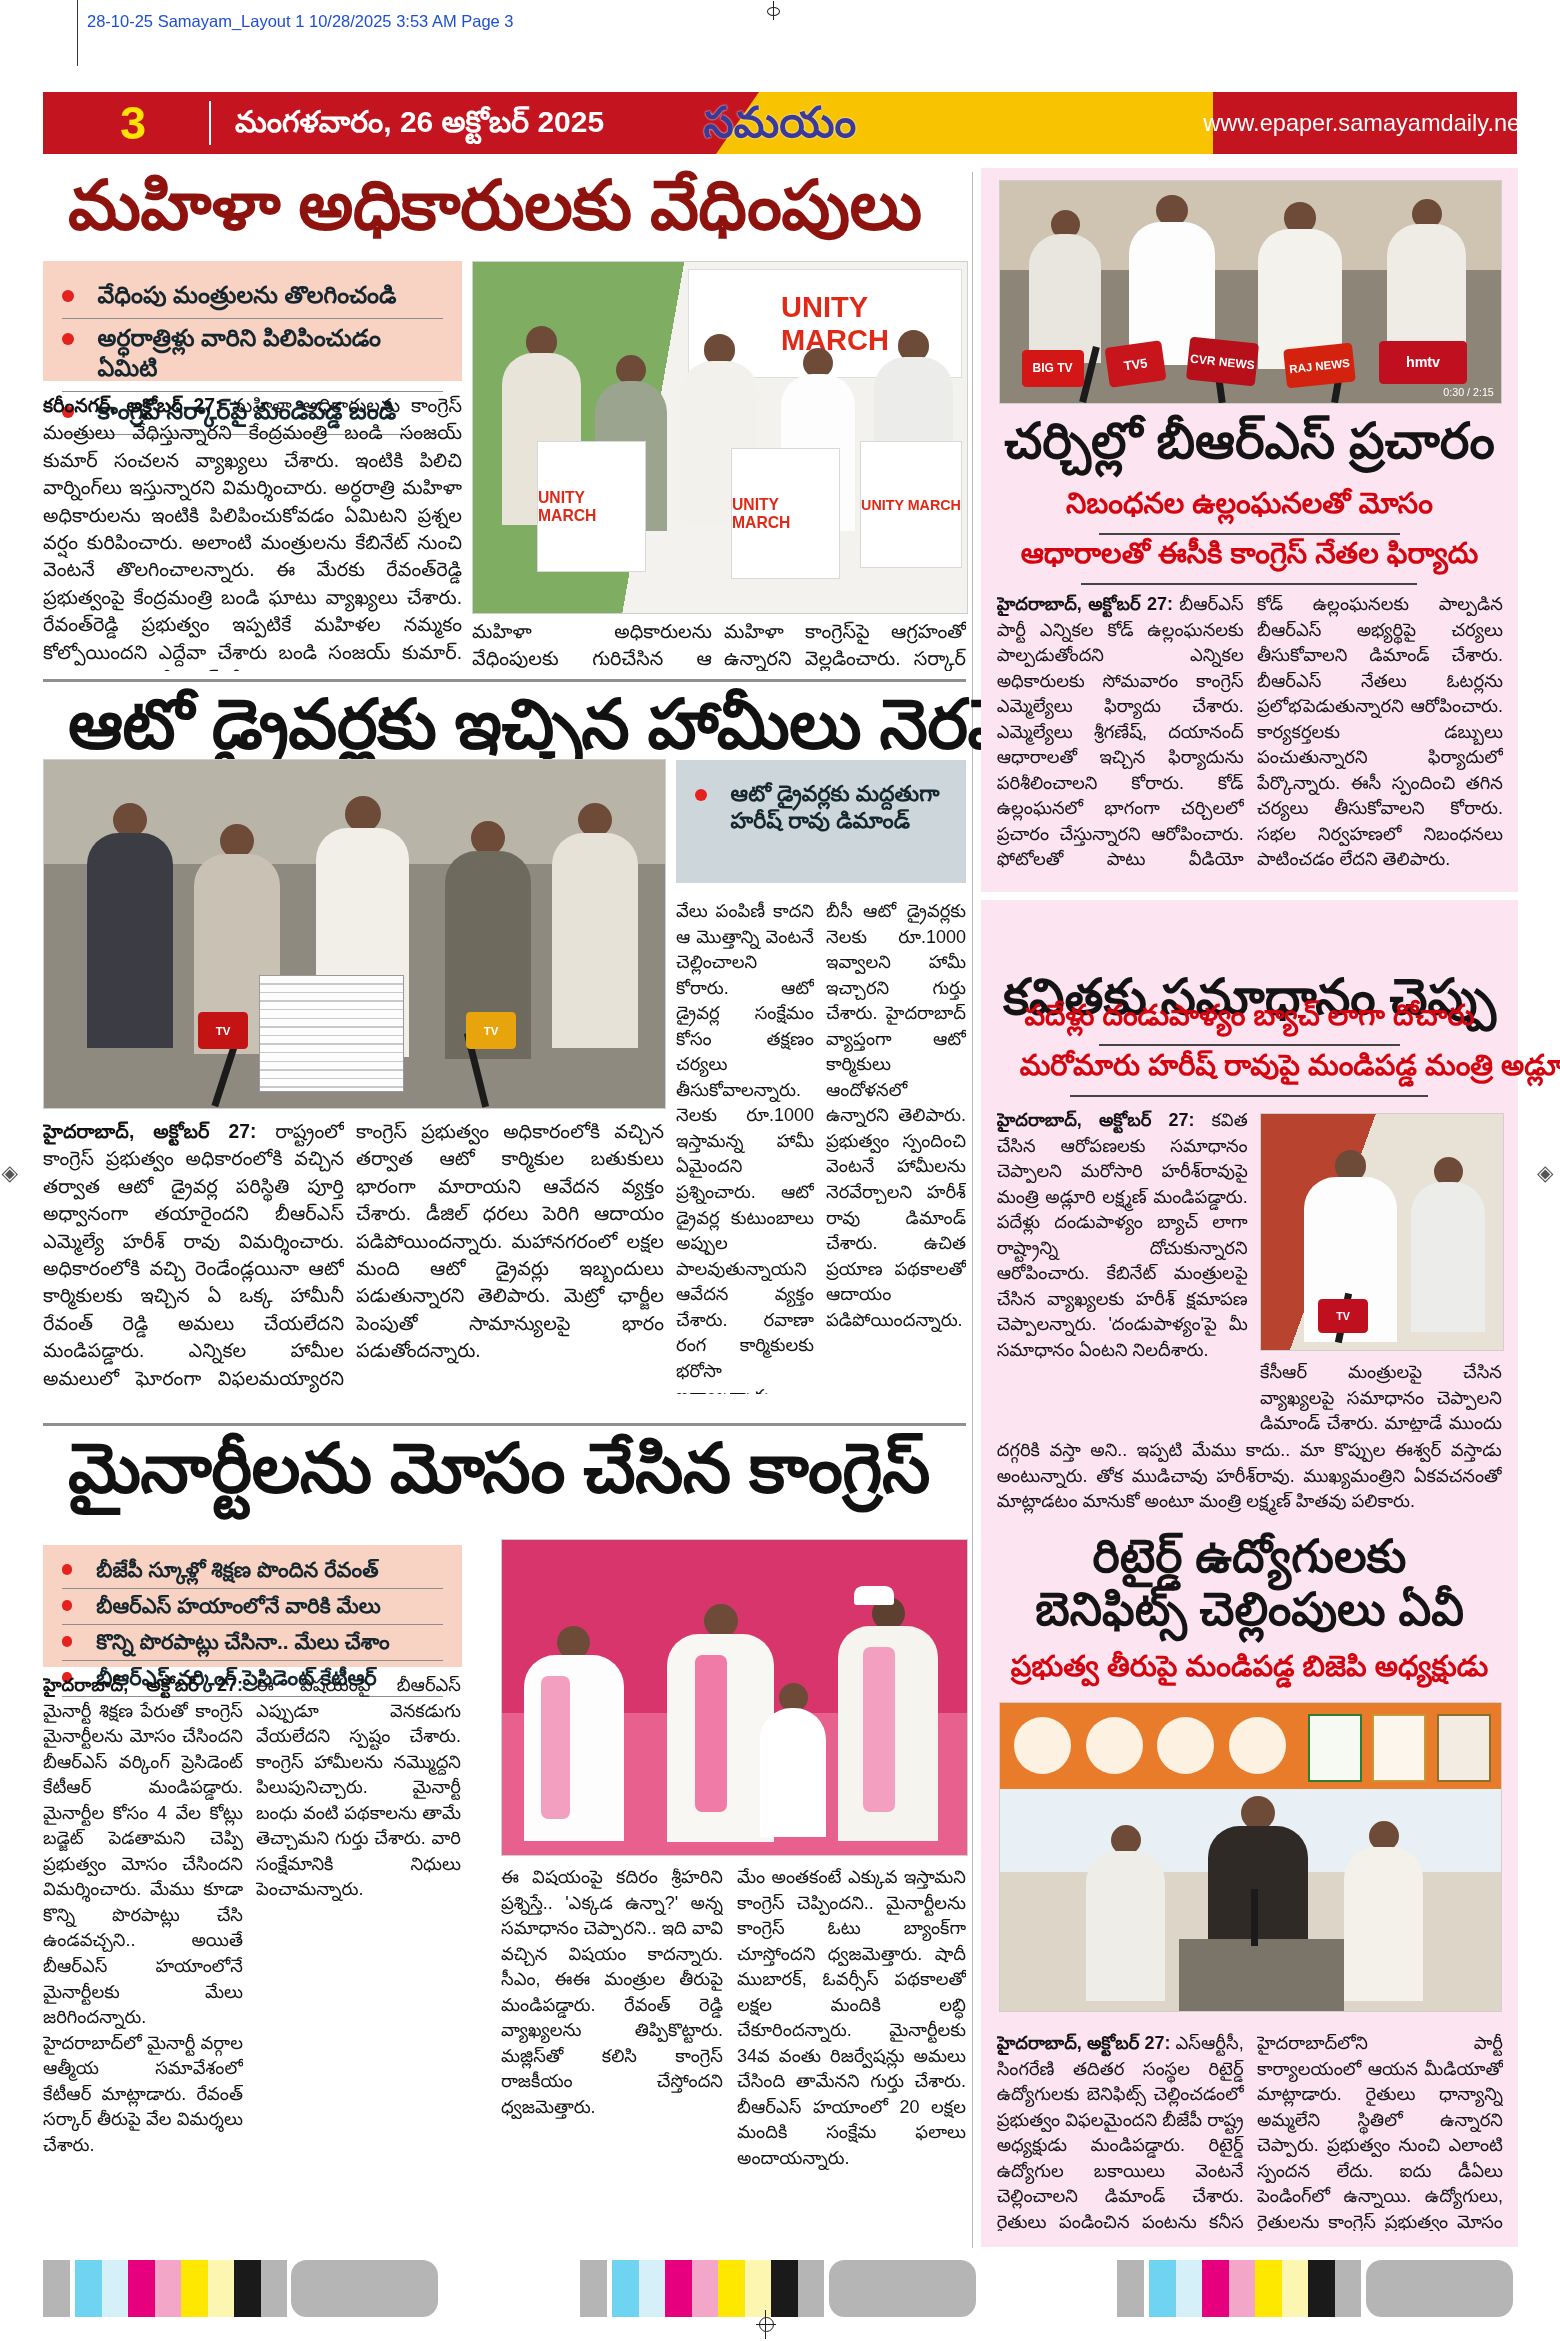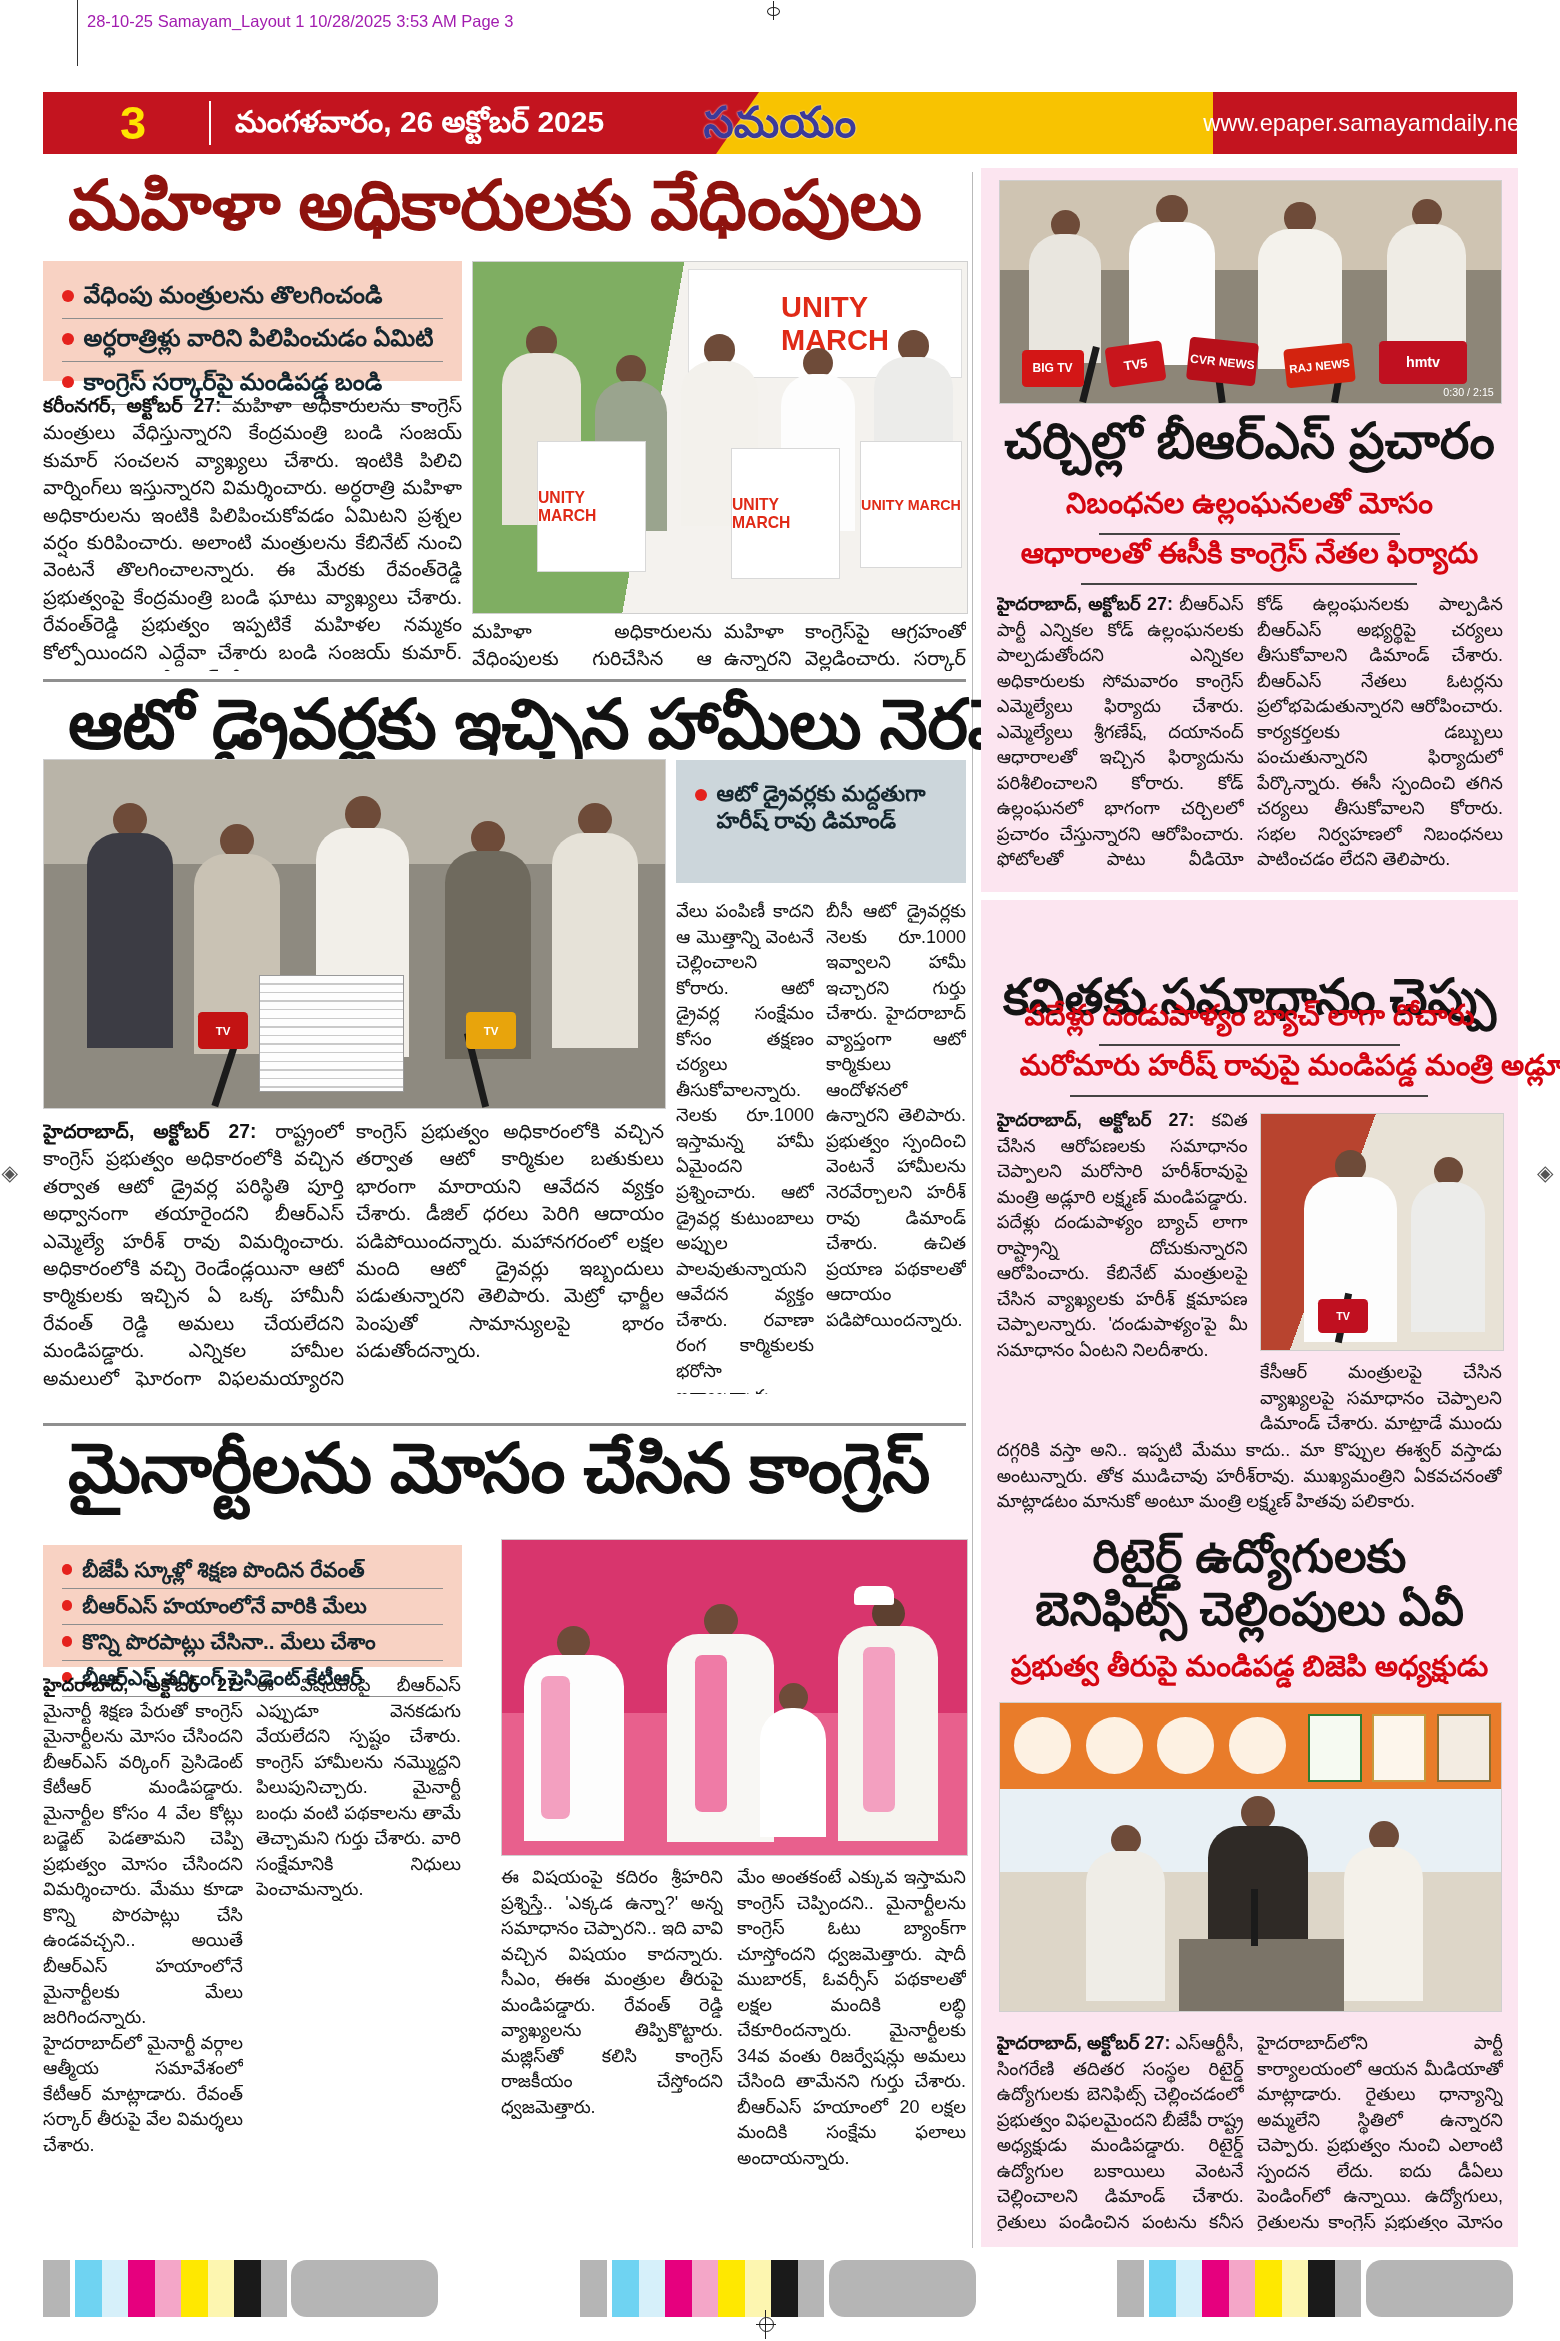--- a/index.html
+++ b/index.html
@@ -16,21 +16,21 @@
   
   .main-head{color:#8e130e;font-weight:800;letter-spacing:-0.7px;line-height:1.05;white-space:nowrap;}
   .black-head{color:#121212;font-weight:800;letter-spacing:-0.7px;line-height:1.05;white-space:nowrap;}
   .side-head{color:#141414;font-weight:800;text-align:center;line-height:1.15;}
   .red-sub{color:#d50510;font-weight:700;text-align:center;}
   .sub-rule{height:1.4px;background:#444;margin:7.2px auto 0 auto;}
   
   .bbox{box-sizing:border-box;padding:14.3px 18.6px 8.6px 18.6px;}
   .bbox.salmon{background:#f8d2c3;}
   .bbox.gray{background:#ccd6db;}
-  .bitem{display:flex;align-items:flex-start;gap:10px;border-bottom:0.7px solid #8d8d8d;
+  .bitem{display:flex;align-items:flex-start;gap:24px;border-bottom:0.7px solid #8d8d8d;
          padding:5.7px 0 7.2px 0;}
   .bitem:last-child{border-bottom:0.7px solid #8d8d8d;}
   .bdot{width:12px;height:12px;border-radius:50%;background:#e5221d;flex:0 0 auto;margin-top:8.6px;}
   .btext{font-size:23.6px;font-weight:700;color:#15262e;line-height:1.25;}
   
   .body{font-size:19.3px;line-height:1.42;color:#131313;text-align:justify;overflow:hidden;}
   .body .dl{font-weight:700;}
   .rule-h{background:#8f8f8f;}
   .vrule{background:#b9b9b9;}
   
@@ -40,21 +40,21 @@
   .person{position:absolute;display:flex;flex-direction:column;align-items:center;}
   .person .head{border-radius:50%;background:#6e4b39;}
   .person .torso{border-radius:31.5px 31.5px 0 0;margin-top:-4.3px;}
   .micflag{position:absolute;color:#fff;font-weight:700;text-align:center;
            display:flex;align-items:center;justify-content:center;border-radius:4.3px;}
   .micstick{position:absolute;width:7.2px;background:#1b1b1b;}
   .poster{position:absolute;background:#fff;border:1.4px solid #d8d8d8;display:flex;
           align-items:center;justify-content:center;}
   .poster span{color:#e02a17;font-weight:800;}
   
-  .slug{font-size:16.5px;color:#a21caf;}
+  .slug{font-size:16.5px;color:#1d4ed8;}
   .calib{display:flex;align-items:center;gap:0;}
   .sq{width:26.5px;height:57px;}
   .bar{width:147px;height:57px;background:#b5b5b5;border-radius:15.7px;margin:0 4.3px;}
   .cross{position:absolute;}
   .cross .c{position:absolute;border:1.4px solid #222;border-radius:50%;}
   .cross .v{position:absolute;background:#222;}
   .cross .h{position:absolute;background:#222;}
   .diamond{color:#555;font-size:21.5px;}
 </style>
 </head>

